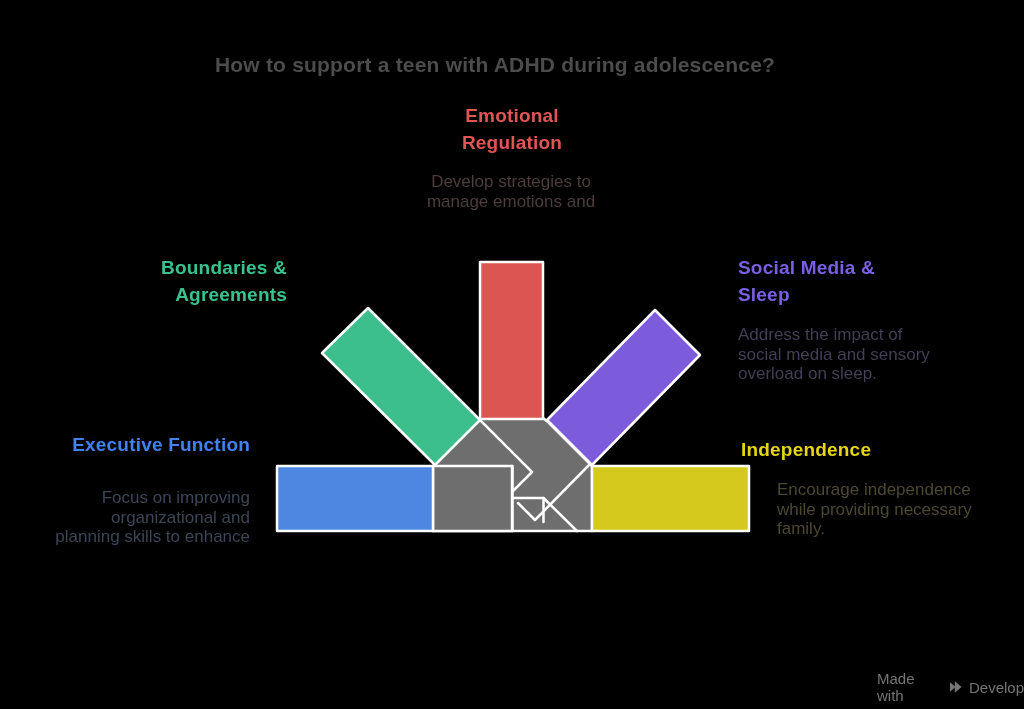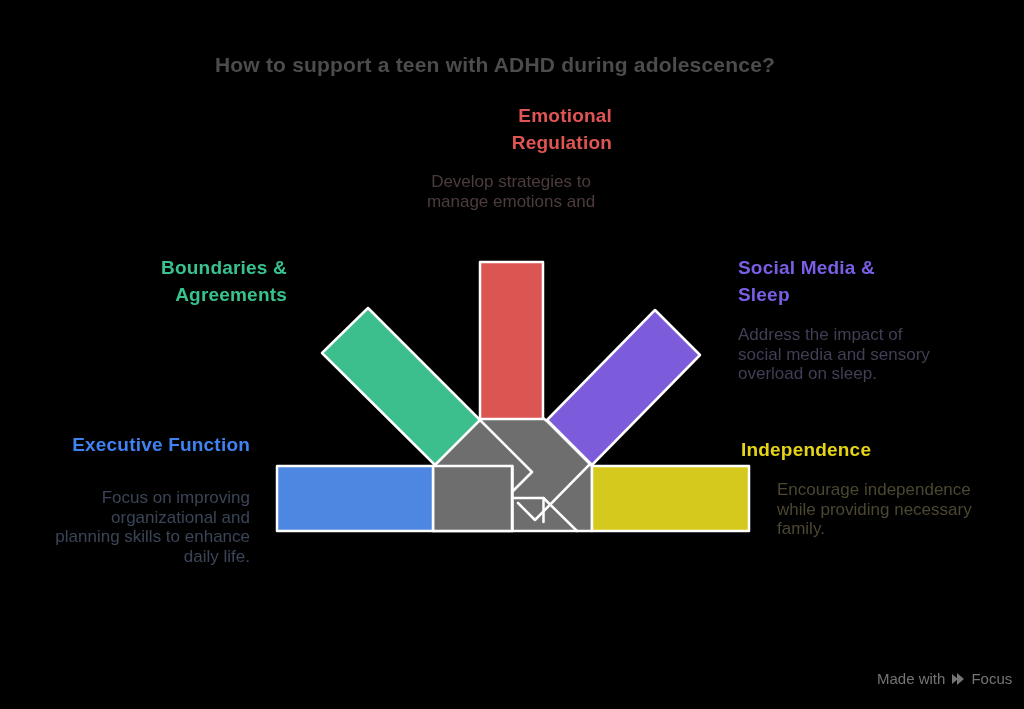--- a/index.html
+++ b/index.html
@@ -36,21 +36,21 @@
   .desc {
     font-size: 17px;
     font-weight: 400;
     line-height: 19.5px;
   }
   .desc div { display: block; }
   .center { text-align: center; }
   .right  { text-align: right; }
   .left   { text-align: left; }
 
-  .blk-emotional-h    { left: 412px; top: 102px; width: 200px; text-align: right; }
+  .blk-emotional-h    { left: 412px; top: 102px; width: 200px; }
   .blk-emotional-d    { left: 411px; top: 172px; width: 200px; }
   .blk-boundaries-h   { left: 57px;  top: 254px; width: 230px; }
   .blk-boundaries-d   { left: 57px;  top: 325px; width: 230px; }
   .blk-social-h       { left: 738px; top: 254px; width: 230px; }
   .blk-social-d       { left: 738px; top: 325px; width: 230px; }
   .blk-executive-h    { left: 20px;  top: 431px; width: 230px; }
   .blk-executive-d    { left: 20px;  top: 488px; width: 230px; }
   .blk-independence-h { left: 741px; top: 436px; width: 230px; }
   .blk-independence-d { left: 777px; top: 480px; width: 230px; }
 
@@ -113,34 +113,33 @@
     <div>overload on sleep.</div>
   </div>
 
   <div class="abs heading right blk-executive-h" style="color: rgb(63, 130, 240);">
     <span>Executive Function</span>
   </div>
   <div class="abs desc right blk-executive-d" style="color: rgb(59, 69, 87);">
     <div>Focus on improving</div>
     <div>organizational and</div>
     <div>planning skills to enhance</div>
-    <div>daily life.</div>
   </div>
 
   <div class="abs heading left blk-independence-h" style="color: rgb(229, 212, 20);">
     <span>Independence</span>
   </div>
   <div class="abs desc left blk-independence-d" style="color: rgb(75, 71, 48);">
     <div>Encourage independence</div>
     <div>while providing necessary</div>
     <div>family.</div>
   </div>
 
   <div class="abs watermark" style="color: rgb(117, 117, 117);">
     <span>Made with</span>
     <svg class="logo" width="14" height="14" viewBox="0 0 14 14">
       <path d="M1 2 L7 7 L1 12 Z" fill="#757575"></path>
       <path d="M6 1 L13 7 L6 13 Z" fill="#757575"></path>
     </svg>
-    <span>Focus</span>
+    <span>Develop</span>
   </div>
 
 </div>
 
 </body></html>

